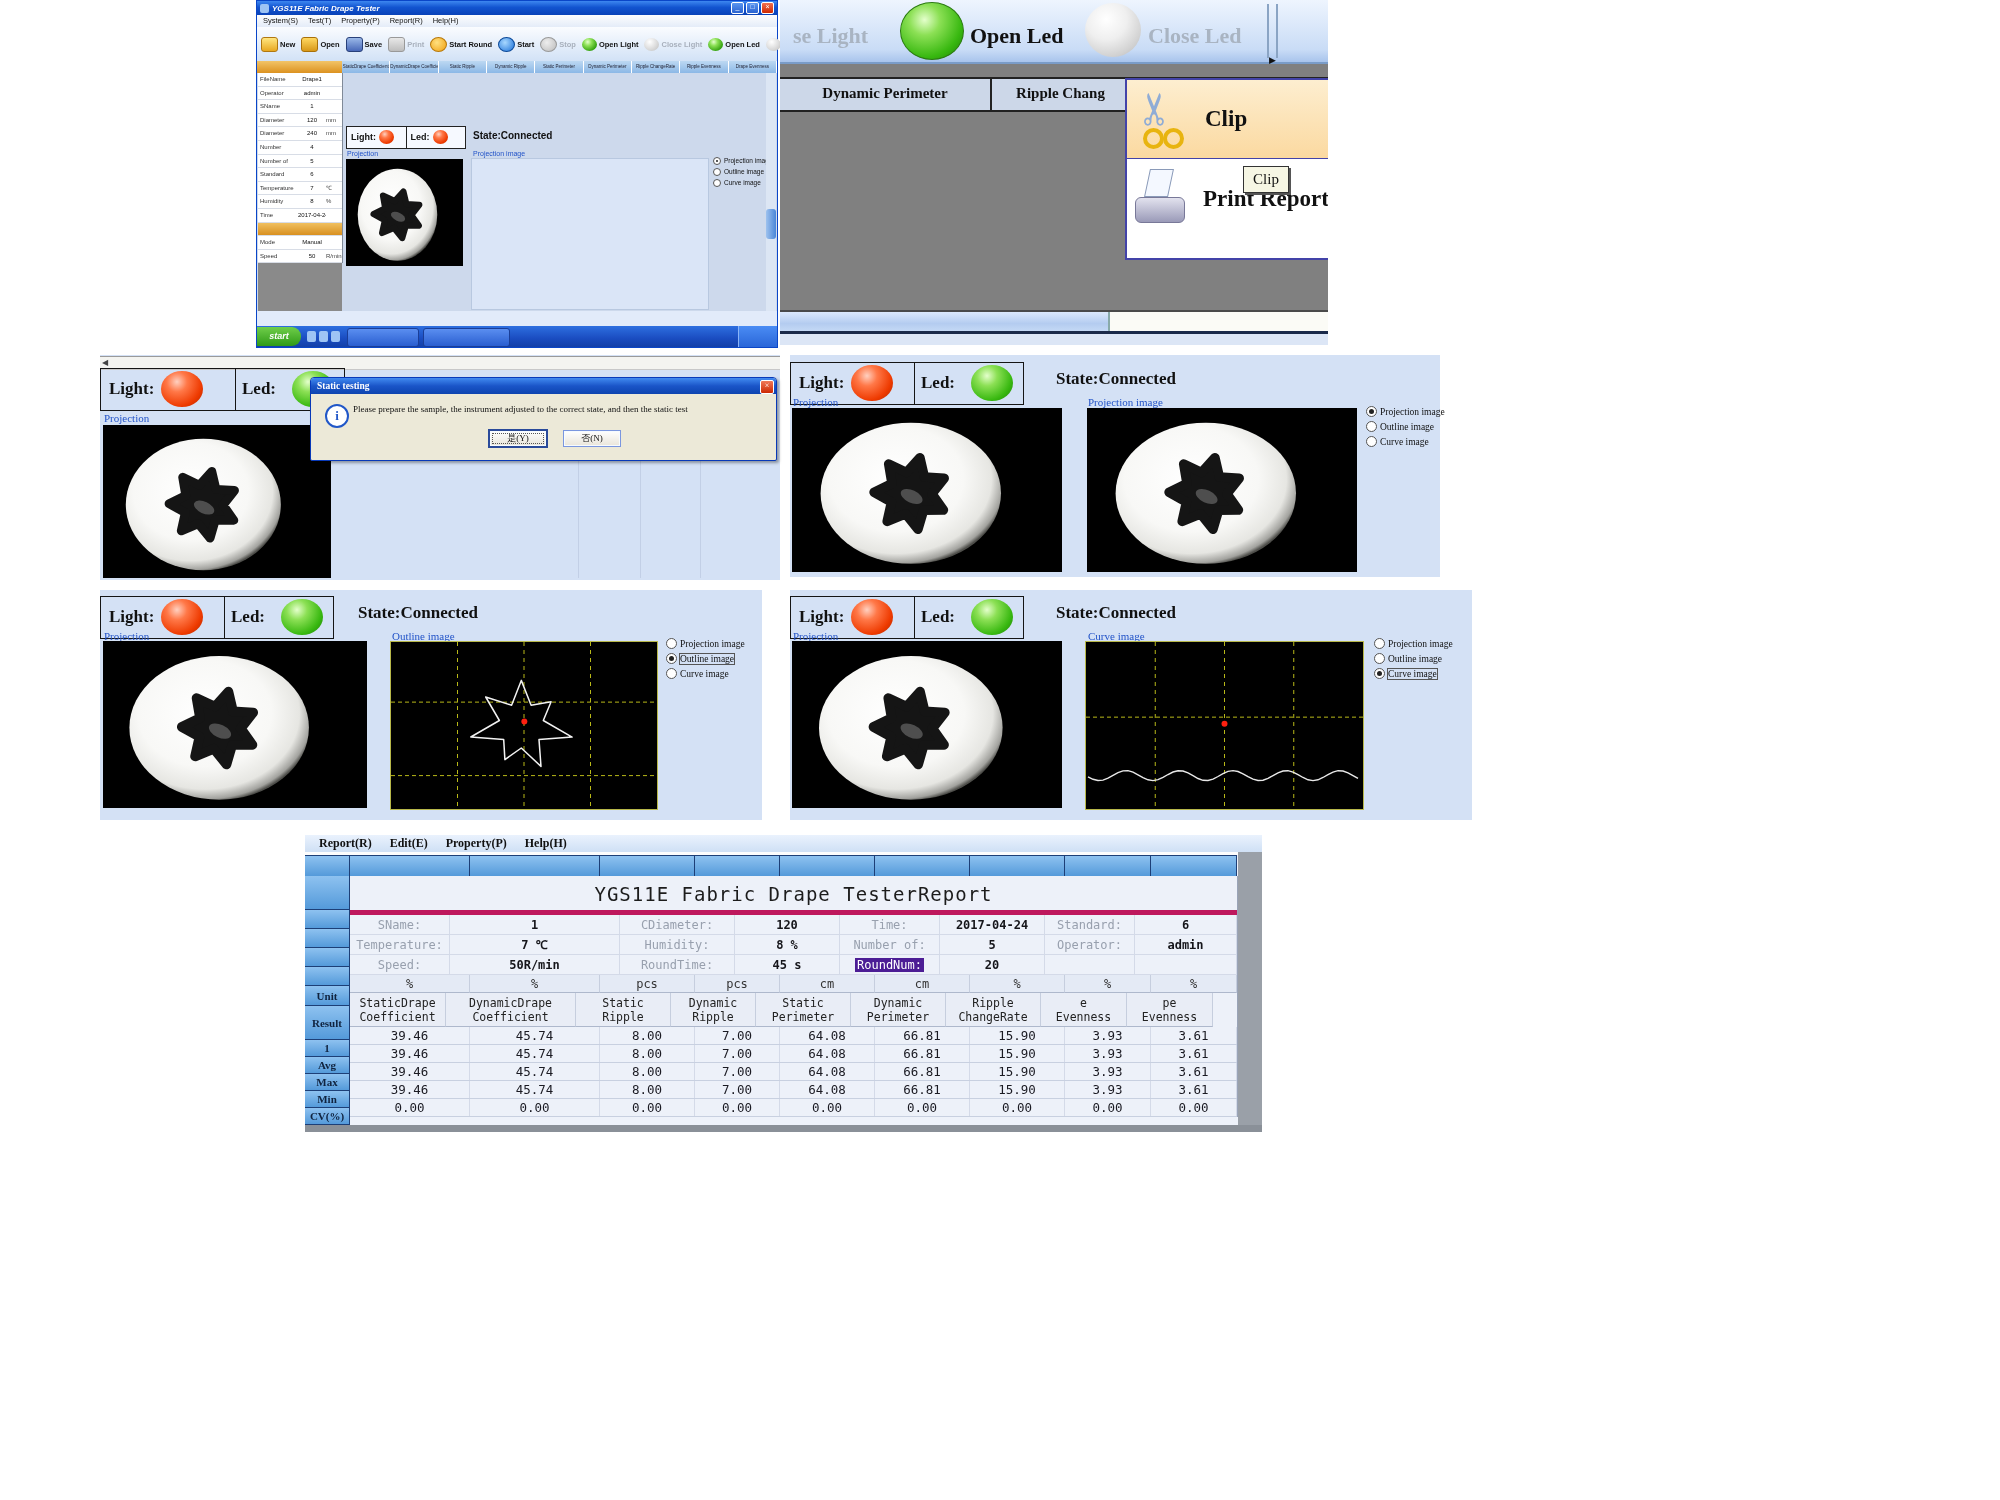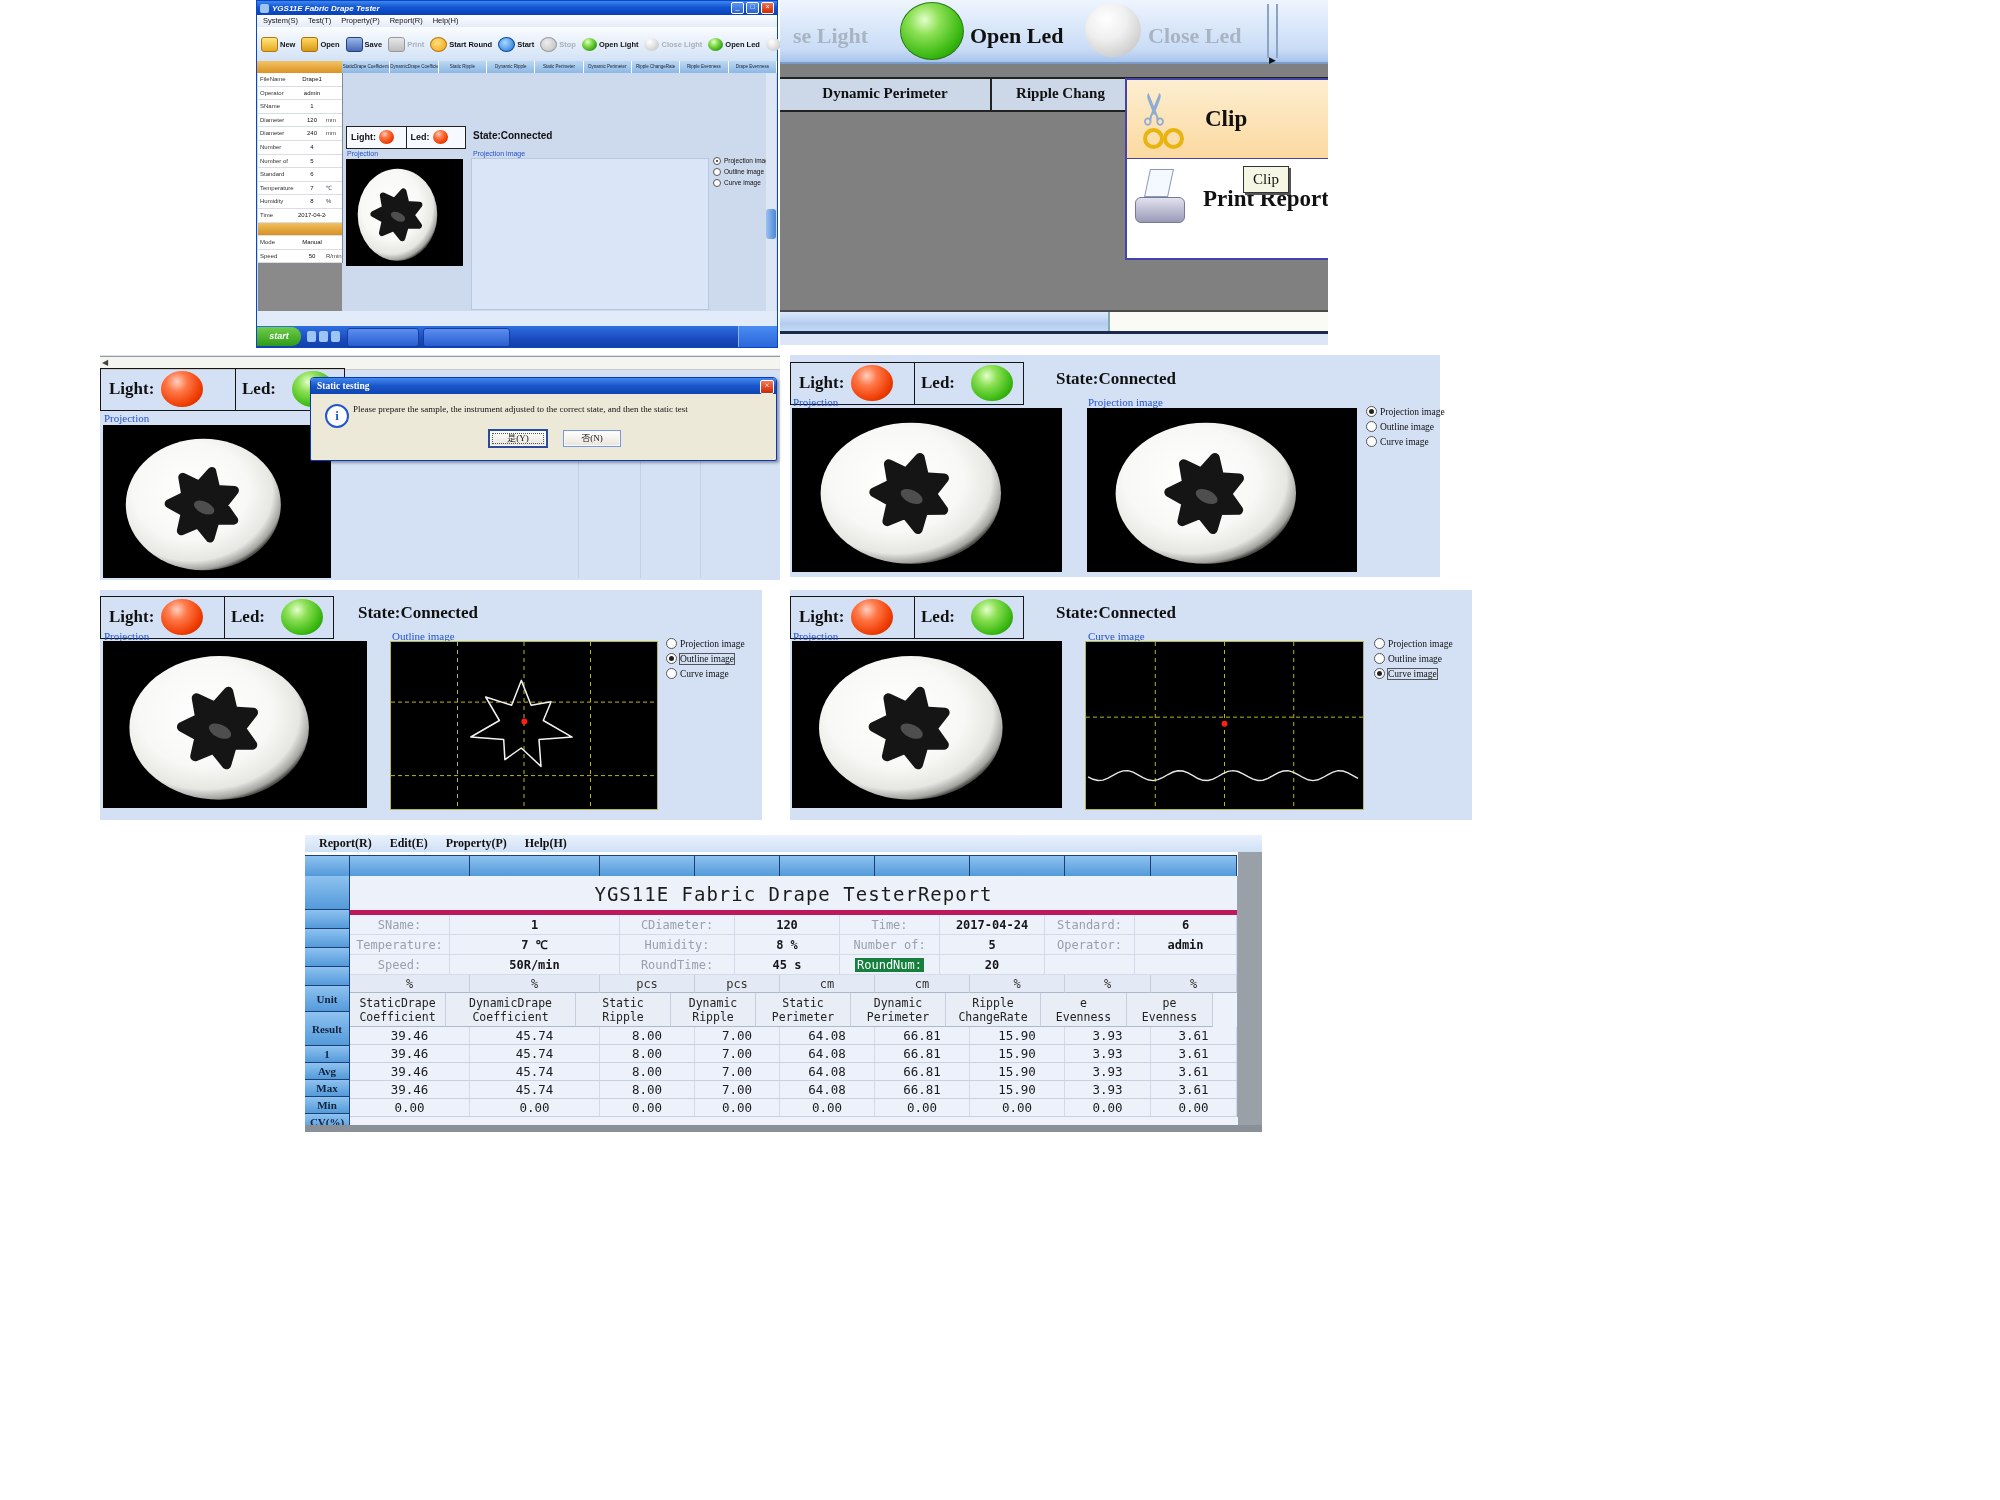--- a/index.html
+++ b/index.html
@@ -123,21 +123,21 @@
   #report-tophead .bluecell{height:21px}
   #report-leftcol{position:absolute;left:0;top:41px;width:45px}
   .bluecell.lc{width:45px;font-size:11px;font-weight:bold;color:#10233f;display:flex;align-items:center;justify-content:center;font-family:"Liberation Serif",serif}
   #report-bodywrap{position:absolute;left:45px;top:41px;width:887px;background:#edf1f9;border-right:1px solid #9aa4b8}
   #report-title{height:34px;font-size:19px;letter-spacing:1px;color:#1c1c1c;text-align:center;line-height:36px;border-bottom:5px solid #be185d;white-space:nowrap}
   .irow{display:flex;height:19px;border-bottom:1px solid #d4dae8}
   .ilab,.ival{box-sizing:border-box;border-right:1px solid #d4dae8;overflow:hidden;white-space:nowrap;display:flex;align-items:center;justify-content:center}
   .itx{font-size:12px}
   .ilab .itx{color:#98a0ae}
   .ival .itx{color:#15151a;font-weight:bold}
-  .itx.hl{background:#15803d;color:#fff;padding:0 2px}
+  .itx.hl{background:#4c1d95;color:#fff;padding:0 2px}
   #report-unitrow,#report-resultrow,.drow{display:flex}
   .ucell{height:18px;box-sizing:border-box;border-right:1px solid #c6cede;border-bottom:1px solid #aeb8cc;background:#e4eaf5;font-size:12px;color:#333;text-align:center;line-height:18px}
   .rescell{height:34px;box-sizing:border-box;border-right:1px solid #c6cede;border-bottom:1px solid #aeb8cc;background:#e9edf6;font-size:11.5px;color:#222;text-align:center;white-space:pre-line;line-height:14px;padding-top:3px}
   .drow{height:17px;border-bottom:1px solid #c8d0e0}
   .dcell{box-sizing:border-box;border-right:1px solid #d4dae8;font-size:12.5px;color:#1a1a22;text-align:center;line-height:17px}
   #report-rightgray{position:absolute;right:0;top:17px;width:24px;bottom:7px;background:#9aa0a8}
   #report-bottom{position:absolute;left:0;bottom:0;right:0;height:7px;background:#8a9098}
 
   #caption{left:0;top:1136px;width:2000px;text-align:center;font-size:26px;color:#000;font-family:"Liberation Sans",sans-serif}
 </style>
@@ -565,21 +565,21 @@
         <div class="bluecell" style="width: 95px;"></div>
         <div class="bluecell" style="width: 86px;"></div>
         <div class="bluecell" style="width: 86px;"></div>
       </div>
     <div id="report-leftcol">
         <div class="bluecell lc" style="height: 34px;"></div>
         <div class="bluecell lc" style="height: 19px;"></div>
         <div class="bluecell lc" style="height: 19px;"></div>
         <div class="bluecell lc" style="height: 19px;"></div>
         <div class="bluecell lc" style="height: 19px;"></div>
-        <div class="bluecell lc" style="height: 26px;">Unit</div>
+        <div class="bluecell lc" style="height: 20px;">Unit</div>
         <div class="bluecell lc" style="height: 34px;">Result</div>
         <div class="bluecell lc" style="height: 17px;">1</div>
         <div class="bluecell lc" style="height: 17px;">Avg</div>
         <div class="bluecell lc" style="height: 17px;">Max</div>
         <div class="bluecell lc" style="height: 17px;">Min</div>
         <div class="bluecell lc" style="height: 17px;">CV(%)</div>
       </div>
     <div id="report-bodywrap">
       <div id="report-title">YGS11E Fabric Drape TesterReport</div>
       <div id="report-inforows">

